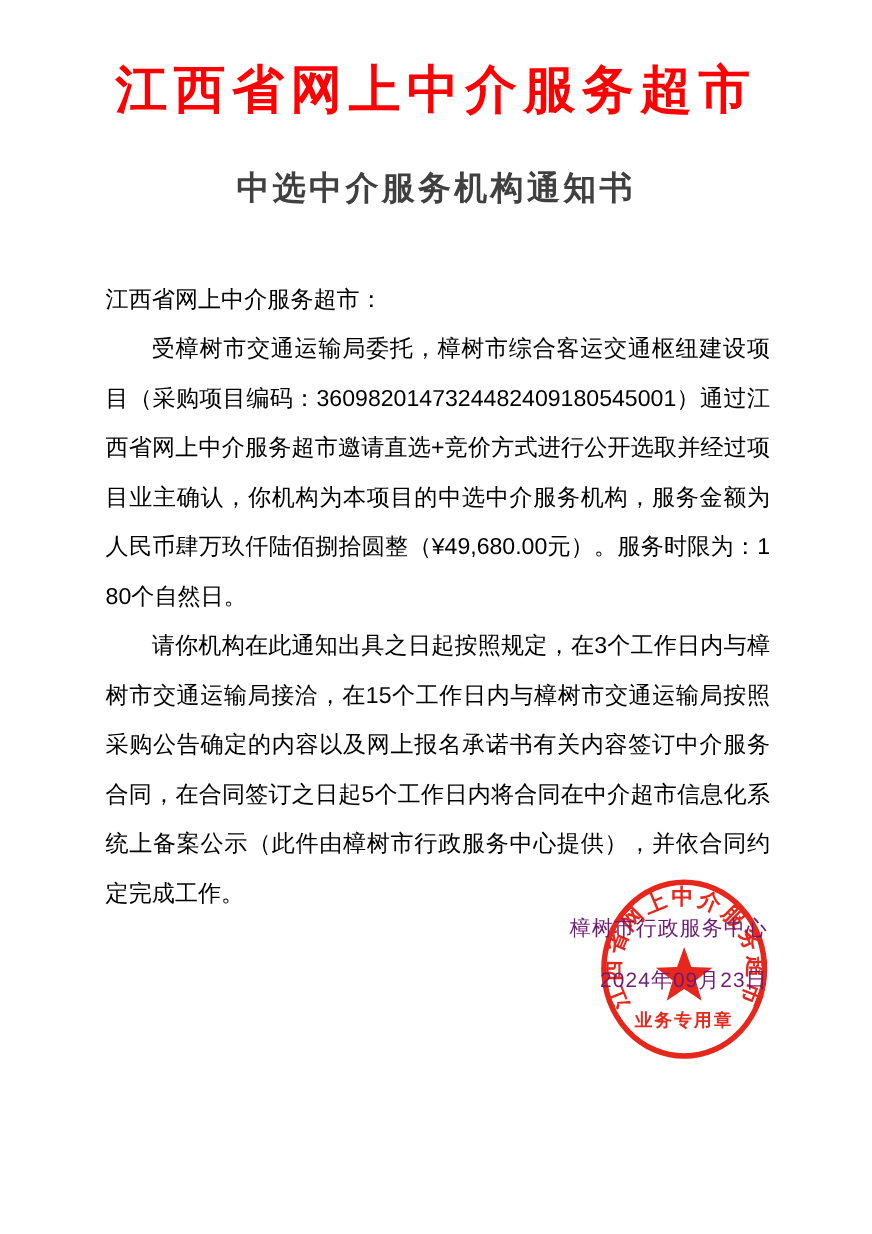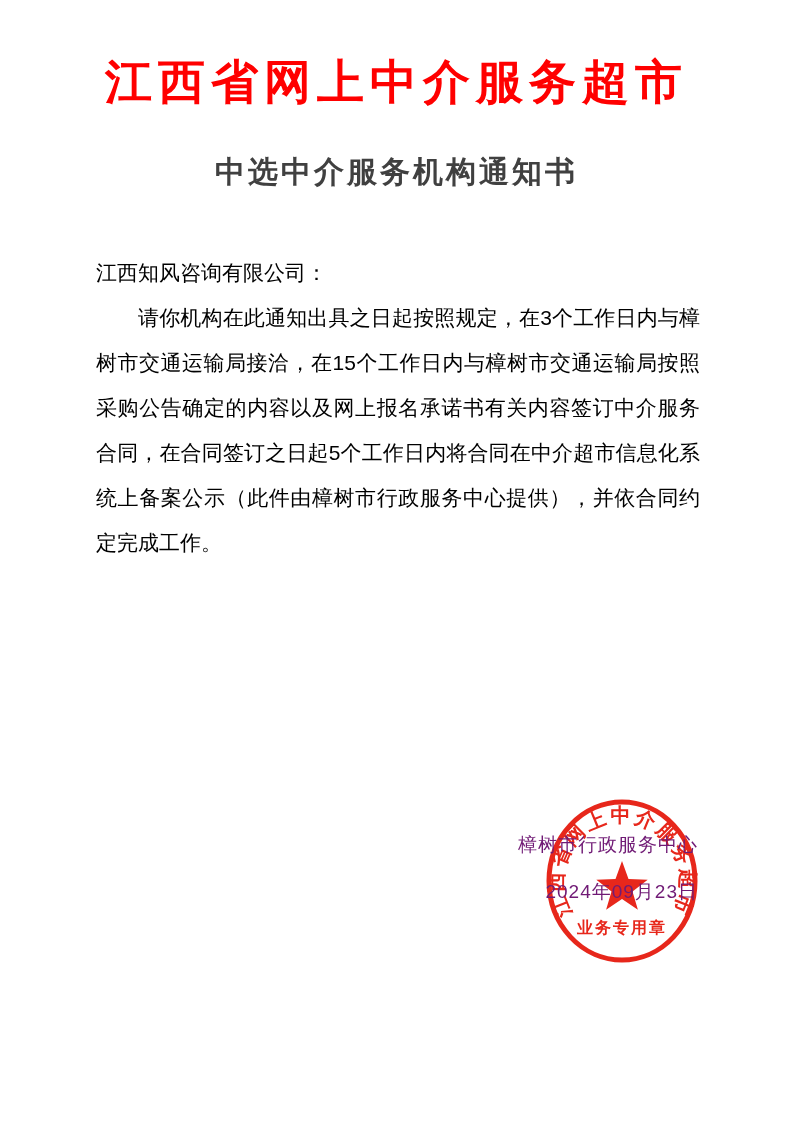--- a/index.html
+++ b/index.html
@@ -82,21 +82,22 @@
 </head>
 <body>
 
 <div class="page">
 
   <div class="site-title">江西省网上中介服务超市</div>
 
   <div class="doc-title">中选中介服务机构通知书</div>
 
   <div class="body-block">
-    <p class="salutation">江西知风咨询有限公司：</p>
+    <p class="salutation">江西省网上中介服务超市：</p>
+    <p class="para">受樟树市交通运输局委托，樟树市综合客运交通枢纽建设项目（采购项目编码：3609820147324482409180545001）通过江西省网上中介服务超市邀请直选+竞价方式进行公开选取并经过项目业主确认，你机构为本项目的中选中介服务机构，服务金额为人民币肆万玖仟陆佰捌拾圆整（¥49,680.00元）。服务时限为：180个自然日。</p>
     <p class="para">请你机构在此通知出具之日起按照规定，在3个工作日内与樟树市交通运输局接洽，在15个工作日内与樟树市交通运输局按照采购公告确定的内容以及网上报名承诺书有关内容签订中介服务合同，在合同签订之日起5个工作日内将合同在中介超市信息化系统上备案公示（此件由樟树市行政服务中心提供），并依合同约定完成工作。</p>
   </div>
 
   <div class="seal">
     <svg width="156" height="164" viewBox="0 0 156 164" xmlns="http://www.w3.org/2000/svg">
       <ellipse cx="78" cy="82" rx="73" ry="79" fill="none" stroke-width="5" stroke="#e7271b"></ellipse>
       <defs>
         <path id="sealArc" d="M 29.7 115.8 A 59 59 0 1 1 126.3 115.8" fill="none"></path>
       </defs>
       <text font-family="Liberation Serif, serif" font-size="20" font-weight="bold" letter-spacing="3" fill="#e7271b">

